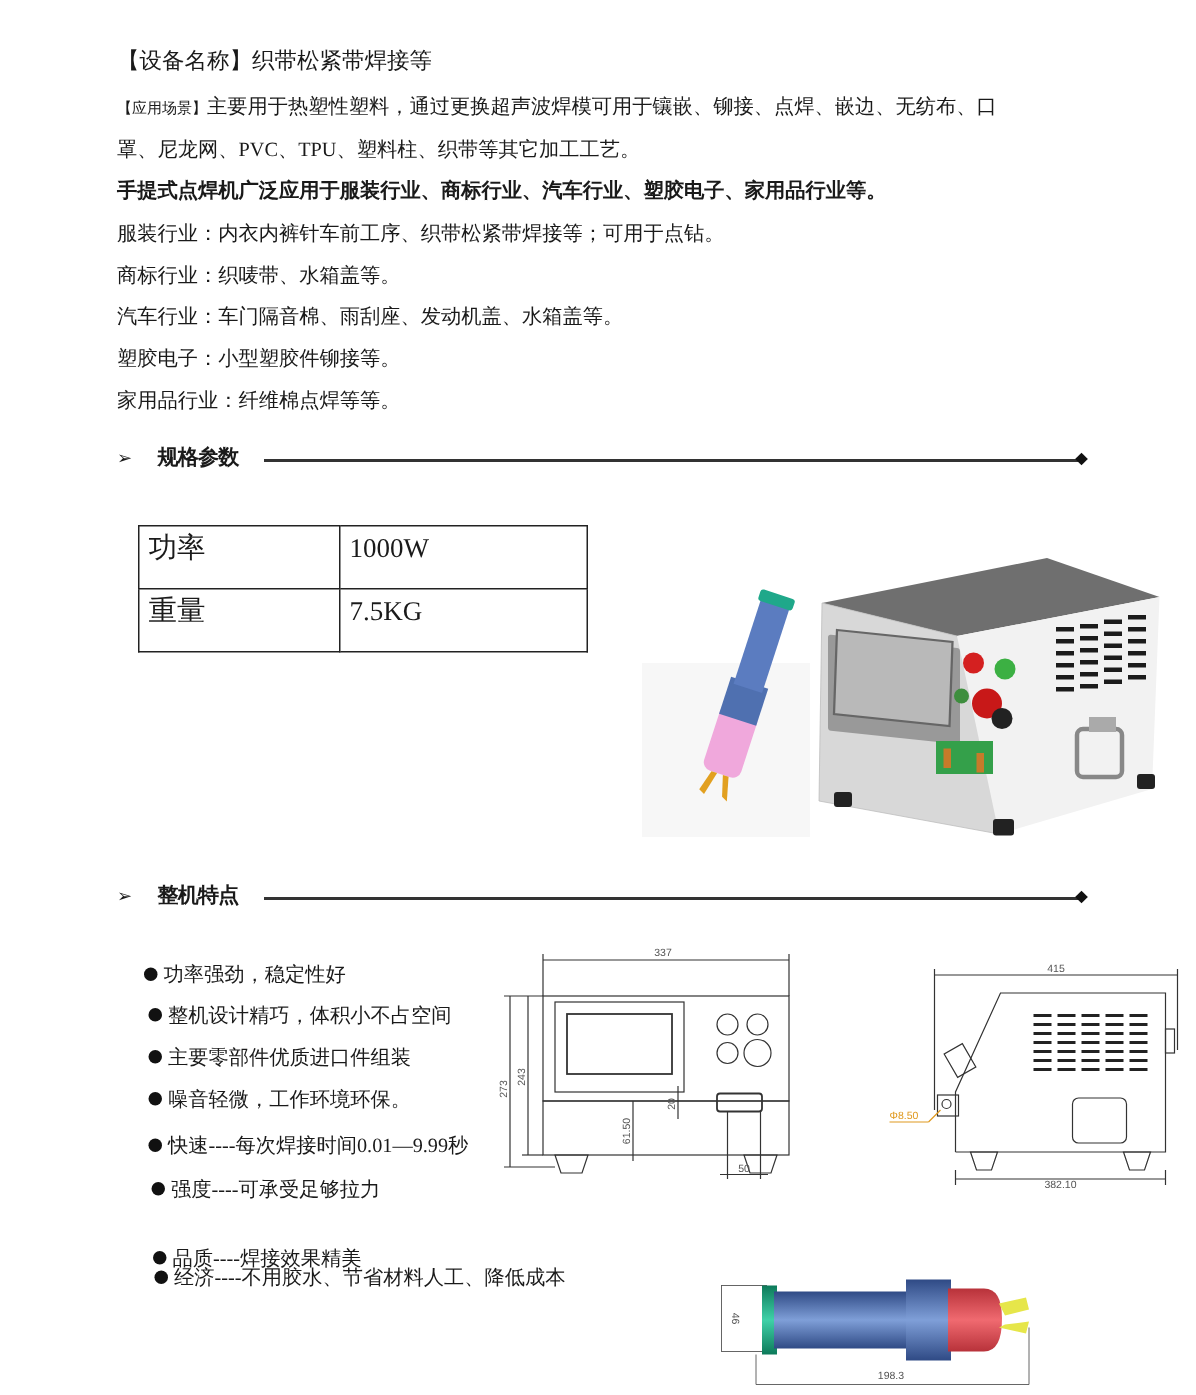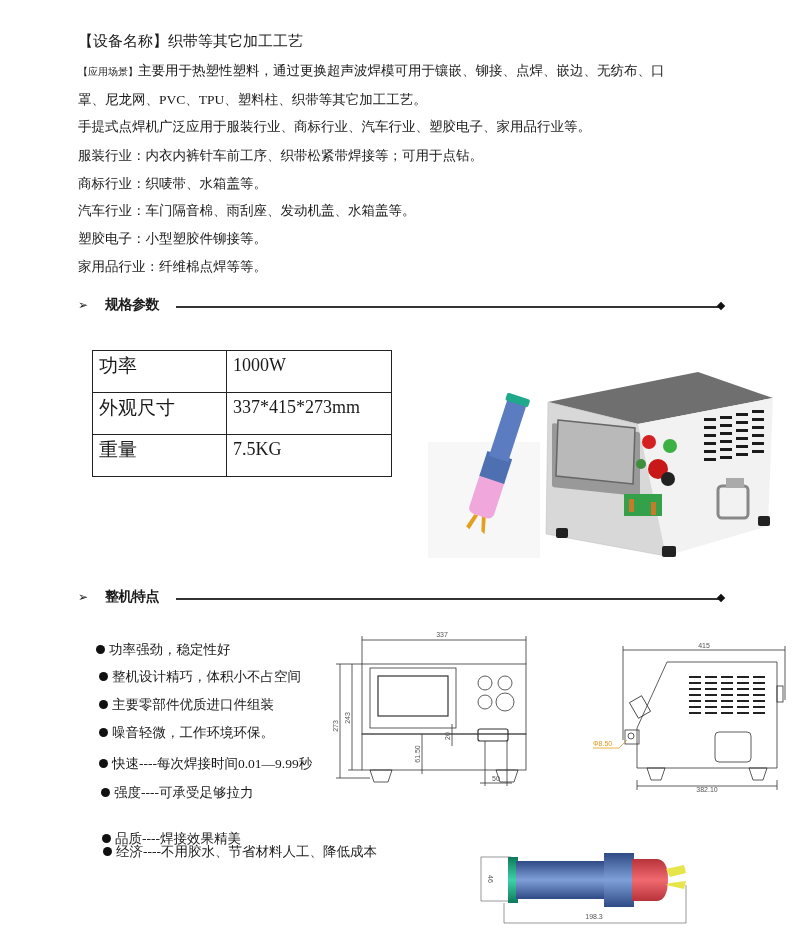--- a/index.html
+++ b/index.html
@@ -20,50 +20,46 @@
   table.spec td.k { width: 121px; font-family: "DejaVu Sans", sans-serif; font-size: 19px; }
   table.spec td.v { width: 152px; font-size: 18px; }
   .feat { position: absolute; font-size: 13.5px; line-height: 18px; white-space: nowrap; }
   .feat .dot { display: inline-block; width: 9px; height: 9px; border-radius: 50%; background: #111; margin-right: 4px; vertical-align: 0px; }
   .dimtxt { font-family: "Liberation Sans", sans-serif; font-size: 7px; fill: #555; }
 </style>
 </head>
 <body>
 
 <div class="line big" style="top:32px;">
-  <span>【设备名称】</span><span>织带等其它加工工艺</span>
+  <span>【设备名称】</span><span>织带松紧带焊接等</span>
 </div>
 <div class="line" style="top:62px; font-size:13.5px;">
   <span style="font-size:10px;">【应用场景】</span><span>主要用于热塑性塑料，通过更换超声波焊模可用于镶嵌、铆接、点焊、嵌边、无纺布、口</span>
 </div>
 <div class="line" style="top:91px;">罩、尼龙网、PVC、TPU、塑料柱、织带等其它加工工艺。</div>
 
-<div class="line" style="top:118px;">手提式点焊机广泛应用于服装行业、商标行业、汽车行业、塑胶电子、家用品行业等。</div>
+<div class="line" style="top:118px;font-weight:bold;">手提式点焊机广泛应用于服装行业、商标行业、汽车行业、塑胶电子、家用品行业等。</div>
 <div class="line" style="top:147px;text-align:center;">服装行业：内衣内裤针车前工序、织带松紧带焊接等；可用于点钻。</div>
 <div class="line" style="top:175px;">商标行业：织唛带、水箱盖等。</div>
 <div class="line" style="top:202px;">汽车行业：车门隔音棉、雨刮座、发动机盖、水箱盖等。</div>
 <div class="line" style="top:230px;">塑胶电子：小型塑胶件铆接等。</div>
 <div class="line" style="top:258px;">家用品行业：纤维棉点焊等等。</div>
 
 <div class="sec" style="top:296px;">
   <span class="arrow">➢</span>
   <span class="title">规格参数</span>
   <div class="rule"></div>
   <div class="diamond"></div>
 </div>
 
 <table class="spec">
   <tbody>
   <tr>
     <td class="k">功率</td>
     <td class="v">1000W</td>
-  </tr>
-  <tr>
-    <td class="k">外观尺寸</td>
-    <td class="v">337*415*273mm</td>
   </tr>
   <tr>
     <td class="k">重量</td>
     <td class="v">7.5KG</td>
   </tr>
 </tbody>
   </table>
 
 <svg class="abs" style="left:428px; top:366px;" width="350" height="192" viewBox="0 0 350 192">
   <rect x="0" y="76" width="112" height="116" fill="#f7f7f7"></rect>

